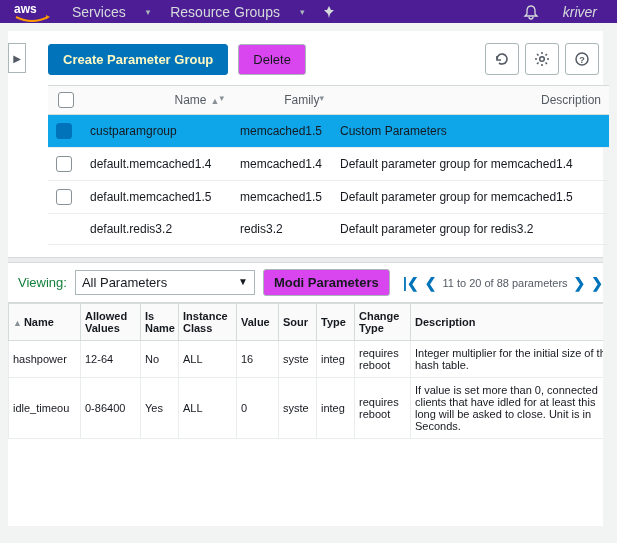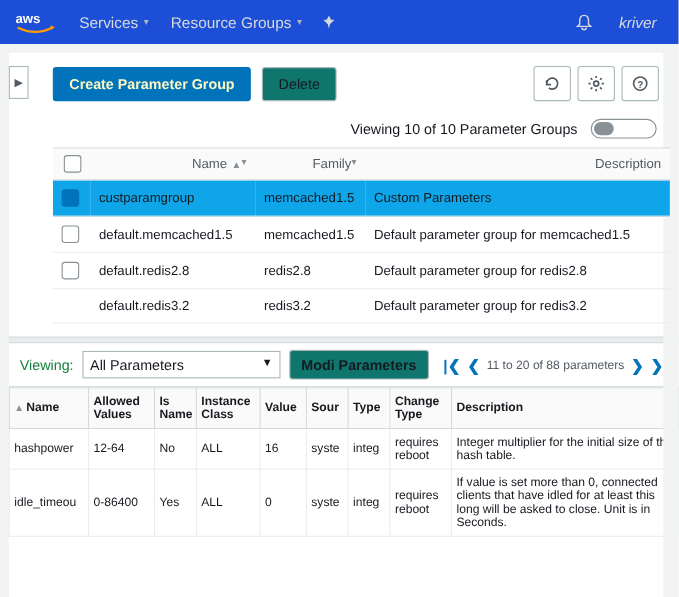--- a/index.html
+++ b/index.html
@@ -1,36 +1,36 @@
 <!DOCTYPE html>
 <html><head>
 <meta charset="utf-8">
 <style>
   * { box-sizing: border-box; margin: 0; padding: 0; }
   body { font-family: "Amazon Ember", "Helvetica Neue", Arial, sans-serif; font-size: 13px; color: #16191f; background: #f2f3f3; width: 617px; height: 543px; overflow: hidden; }
   
   
-  .navbar { background: #1d4ed8; color: #fff; height: 40px; display: flex; align-items: center; padding: 0 8px; }
+  .navbar { background: #4c1d95; color: #fff; height: 23px; display: flex; align-items: center; padding: 0 8px; }
   .navbar .logo { margin: 0 12px 0 6px; display:flex; align-items:center; }
-  .navbar .nav-item { margin: 0 10px; font-size: 14px; display: flex; align-items: center; cursor: pointer; color: #d5dbdb; }
+  .navbar .nav-item { margin: 0 10px; font-size: 14px; display: flex; align-items: center; cursor: pointer; color: #d5dbdb; gap: 15px; }
   .navbar .nav-item .caret { margin-left: 5px; font-size: 9px; color: #aab7b8; }
   .navbar .pin { margin-left: 8px; color: #d5dbdb; font-size: 15px; }
   .navbar .spacer { flex: 1; }
   .navbar .bell { margin-right: 14px; color: #d5dbdb; font-size: 16px; }
   .navbar .user { margin-right: 12px; font-size: 14px; color: #d5dbdb; display:flex; align-items:flex-start;font-style:italic; }
   
   
   .content { background: #fff; margin: 8px 0 0 8px; position: relative; height: 495px; }
   
   
   .expand-handle { position:absolute; left:0; top:12px; width:18px; height:30px; background:#fff; border:1px solid #aab7b8; display:flex; align-items:center; justify-content:center; cursor:pointer; font-size:10px; color:#545b64; }
   
   
   .toolbar { padding: 12px 18px 10px 40px; display: flex; align-items: center; }
-  .btn { border: 1px solid #aab7b8; background: #0f766e; padding: 7px 14px; font-size: 13px; border-radius: 3px; cursor: pointer; color: #16191f; }
+  .btn { border: 1px solid #aab7b8; background: #d946ef; padding: 7px 14px; font-size: 13px; border-radius: 3px; cursor: pointer; color: #16191f; }
   .btn-primary { background: #0073bb; border-color: #0073bb; color: #fef9c3; font-weight: bold; }
   .btn + .btn { margin-left: 10px; }
   .toolbar-right { margin-left: auto; display: flex; gap: 6px; }
   .icon-btn { width: 34px; height: 32px; border:1px solid #aab7b8; border-radius:3px; background:#fff; display:flex; align-items:center; justify-content:center; cursor:pointer; color:#545b64; font-size:15px; }
   
   
   .viewing-row { padding: 6px 20px 8px 40px; display:flex; align-items:center; justify-content:flex-end; font-size:13px; color:#16191f; }
   .pill-toggle { width:60px; height:18px; border:1px solid #879196; border-radius:9px; margin-left:12px; position:relative; background:#fff; }
   .pill-toggle::after { content:''; position:absolute; left:2px; top:2px; width:18px; height:12px; border-radius:7px; background:#879196; }
   
@@ -124,53 +124,49 @@
       </div>
       <div class="icon-btn">
         <svg width="16" height="16" viewBox="0 0 16 16">
             <circle cx="8" cy="8" r="6" fill="none" stroke="#545b64" stroke-width="1.5"></circle>
             <text x="8" y="12" text-anchor="middle" font-size="9" fill="#545b64" font-weight="bold">?</text>
           </svg>
       </div>
     </div>
   </div>
 
-  <div class="viewing-row">
-    <span>Viewing 10 of 10 Parameter Groups</span>
-    <span class="pill-toggle"></span>
-  </div>
 
   <div class="groups-wrap">
     <table class="groups-table">
       <thead>
         <tr>
           <th style="width:34px;"><span class="chk"></span></th>
           <th style="width:150px;"><span>Name</span><span class="sort-caret">▲</span><span class="col-drop">▾</span></th>
           <th style="width:100px;"><span>Family</span><span class="col-drop">▾</span></th>
           <th><span>Description</span></th>
         </tr>
       </thead>
       <tbody id="groups-body">
           <tr class="selected">
             <td><span class="chk checked"></span></td>
             <td>custparamgroup</td>
             <td>memcached1.5</td>
             <td>Custom Parameters</td>
           </tr>
           <tr>
             <td><span class="chk"></span></td>
+            <td>default.memcached1.4</td>
+            <td>memcached1.4</td>
+            <td>Default parameter group for memcached1.4</td>
+          </tr>
+          <tr>
+            <td><span class="chk"></span></td>
             <td>default.memcached1.5</td>
             <td>memcached1.5</td>
             <td>Default parameter group for memcached1.5</td>
-          </tr>
-          <tr>
-            <td><span class="chk"></span></td>
-            <td>default.redis2.8</td>
-            <td>redis2.8</td>
-            <td>Default parameter group for redis2.8</td>
           </tr>
           <tr>
             <td></td>
             <td>default.redis3.2</td>
             <td>redis3.2</td>
             <td>Default parameter group for redis3.2</td>
           </tr>
         </tbody>
     </table>
   </div>

